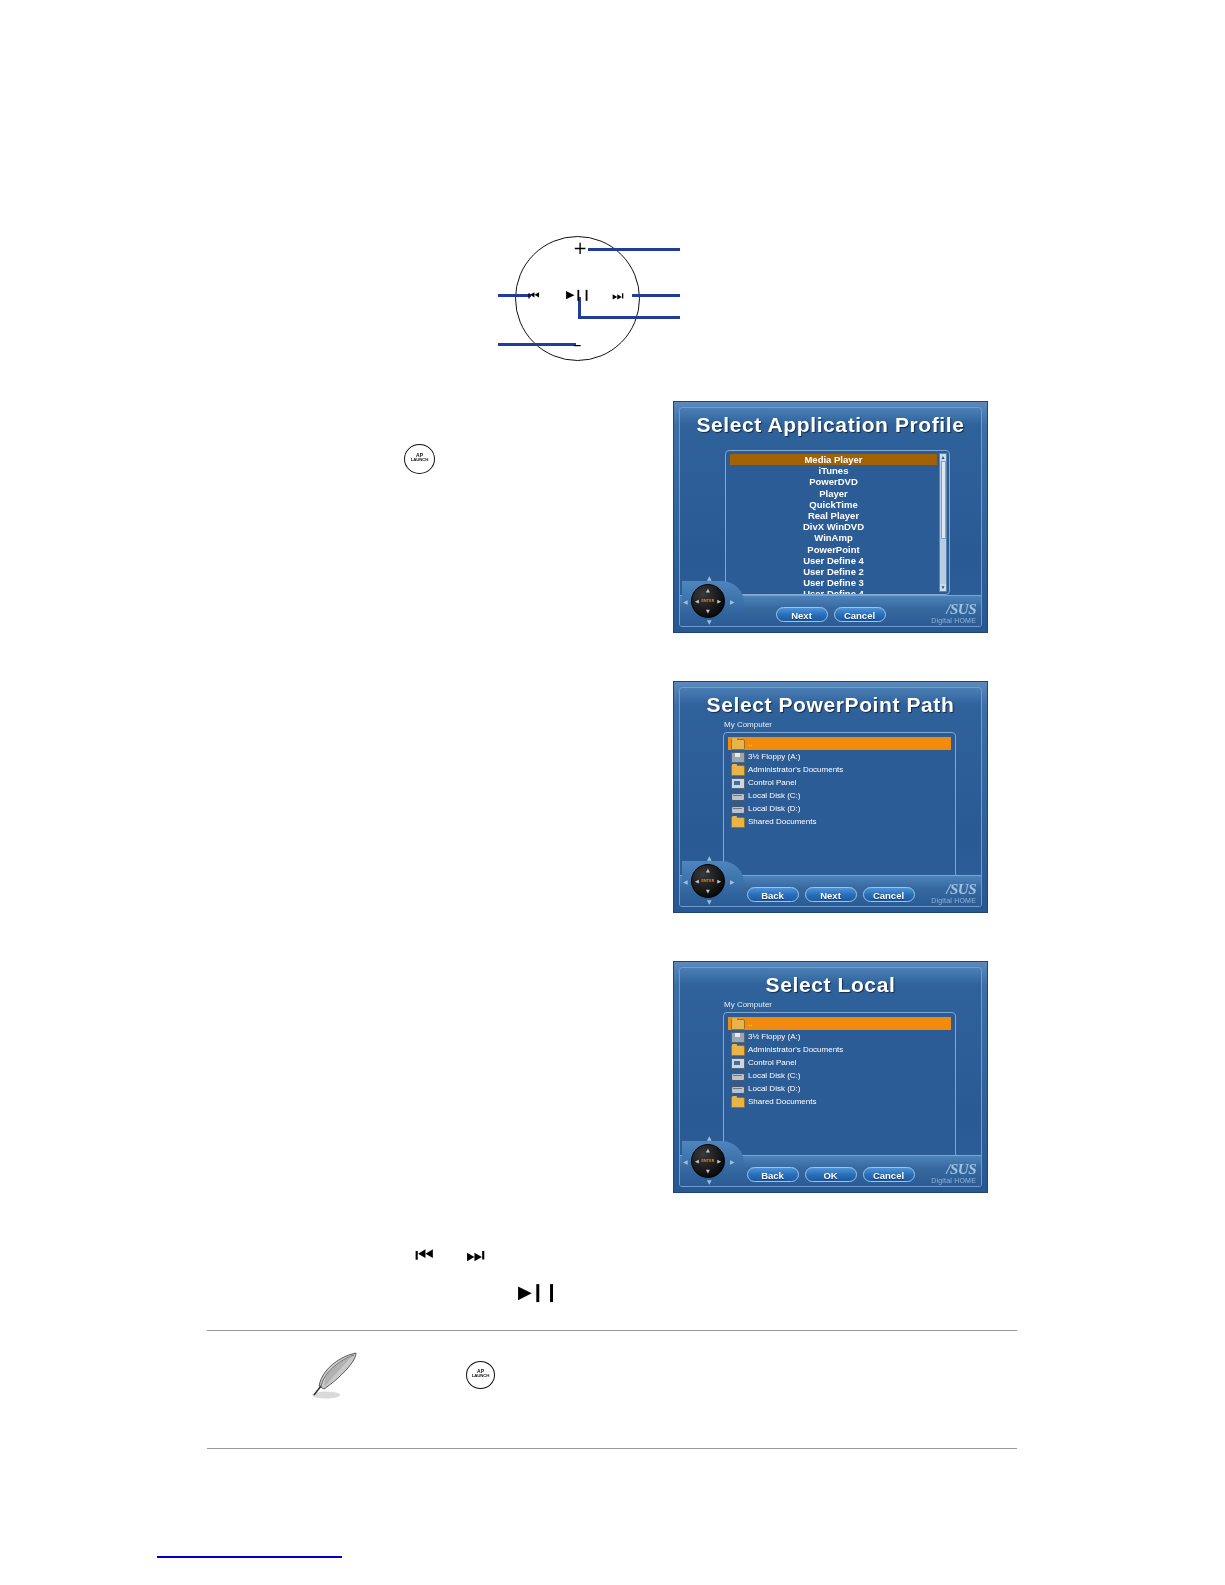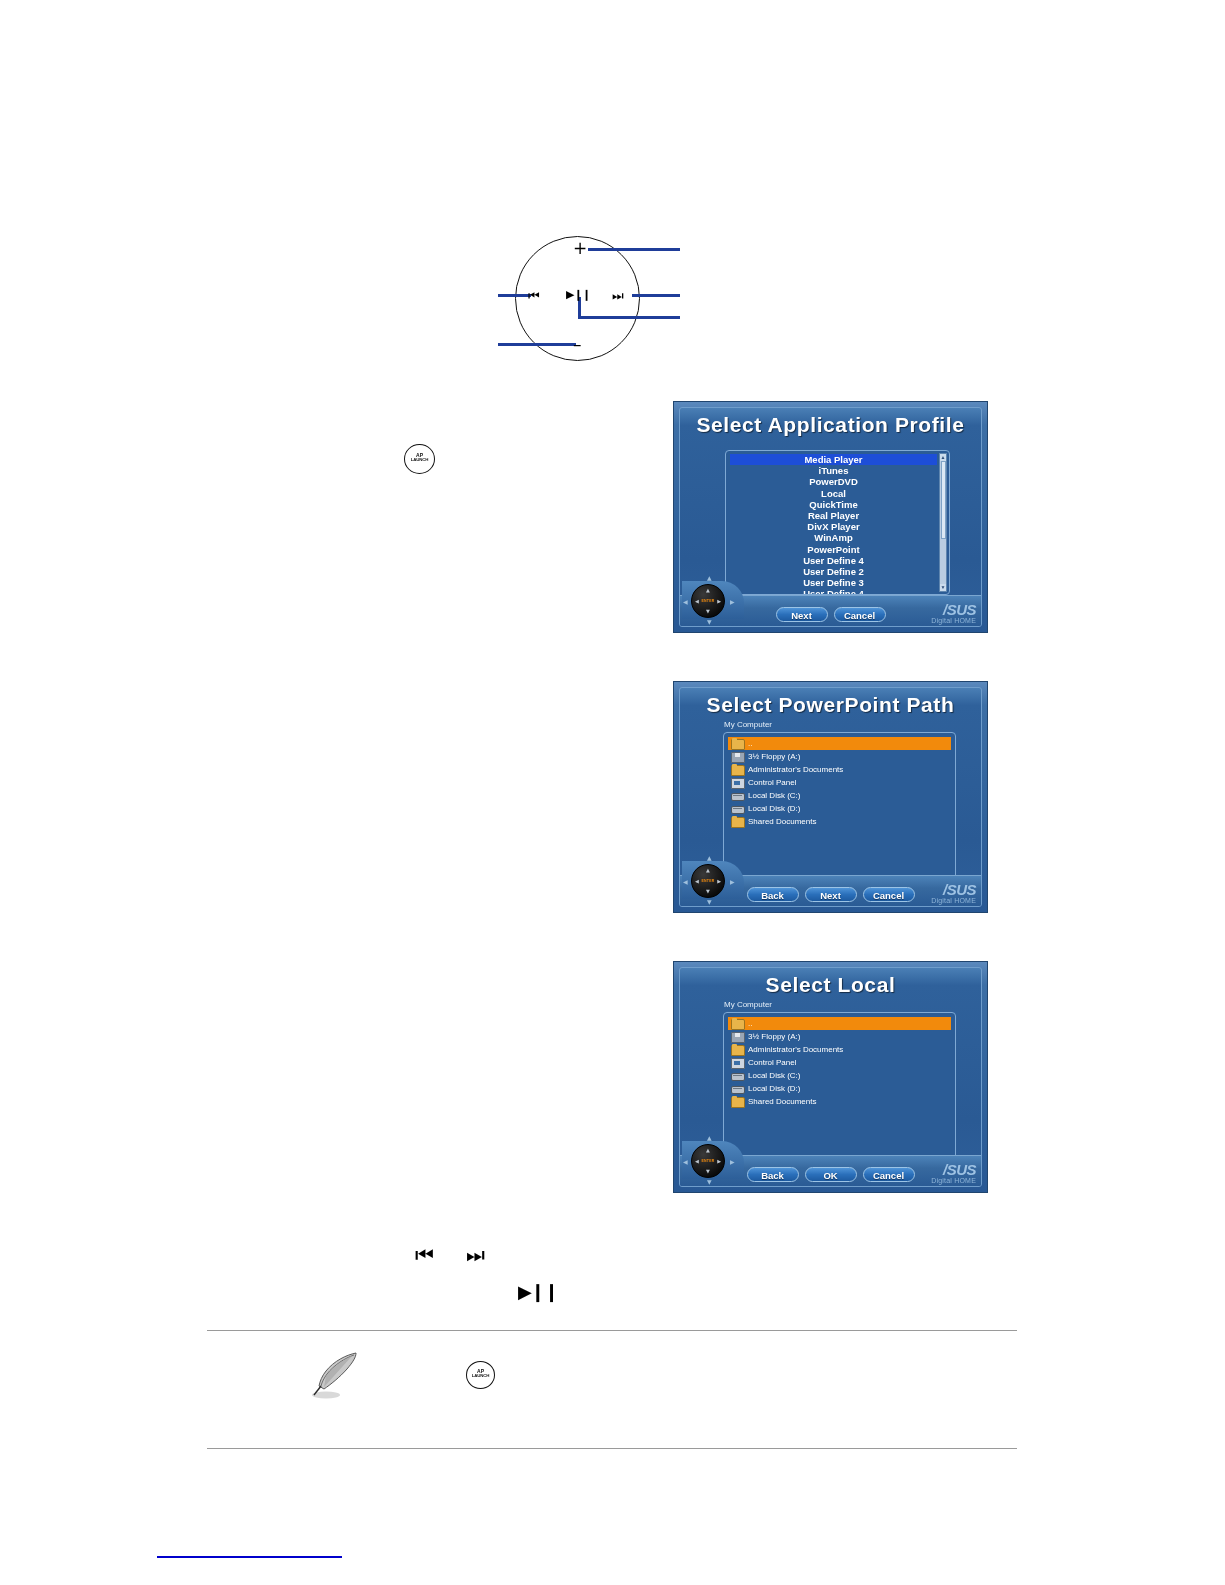--- a/index.html
+++ b/index.html
@@ -106,21 +106,21 @@
     font-weight: bold;
     color: #ffffff;
     line-height: 11.2px;
     height: 11.2px;
     text-align: center;
     white-space: nowrap;
     overflow: hidden;
     font-family: "Liberation Sans", sans-serif;
   }
   .list-row.selected {
-    background: #1d4ed8;
+    background: #a16207;
     color: #ffffff;
   }
   .profile-list {
     position: absolute;
     left: 4px; top: 3px; right: 12px;
   }
   
   .file-list {
     position: absolute;
     left: 4px; top: 4px; right: 4px;
@@ -330,21 +330,21 @@
     bottom: 2px;
     text-align: right;
     line-height: 1;
   }
   .asus-mark {
     font-size: 15px;
     font-weight: bold;
     font-style: italic;
     color: #9fc3e4;
     letter-spacing: -0.5px;
-    font-family: Liberation Sans, sans-serif;
+    font-family: Liberation Serif, serif;
   }
   .asus-sub {
     font-size: 7px;
     color: #8fb5d9;
     letter-spacing: 0.2px;
     font-family: "Liberation Sans", sans-serif;
   }
 
   
   .doc-glyph {
@@ -417,24 +417,24 @@
 
 <div class="osd" style="left:673px; top:401px;">
   <div class="osd-inner">
     <div class="osd-title">Select Application Profile</div>
 
     <div class="list-box profile-box">
       <div class="profile-list" id="profile-list-0">
           <div class="list-row selected">Media Player</div>
           <div class="list-row">iTunes</div>
           <div class="list-row">PowerDVD</div>
-          <div class="list-row">Local</div>
+          <div class="list-row">Player</div>
           <div class="list-row">QuickTime</div>
           <div class="list-row">Real Player</div>
-          <div class="list-row">DivX Player</div>
+          <div class="list-row">DivX WinDVD</div>
           <div class="list-row">WinAmp</div>
           <div class="list-row">PowerPoint</div>
           <div class="list-row">User Define 4</div>
           <div class="list-row">User Define 2</div>
           <div class="list-row">User Define 3</div>
           <div class="list-row">User Define 4</div>
         </div>
       <div class="scrollbar">
         <div class="scroll-arrow up">▲</div>
         <div class="scroll-thumb"></div>

